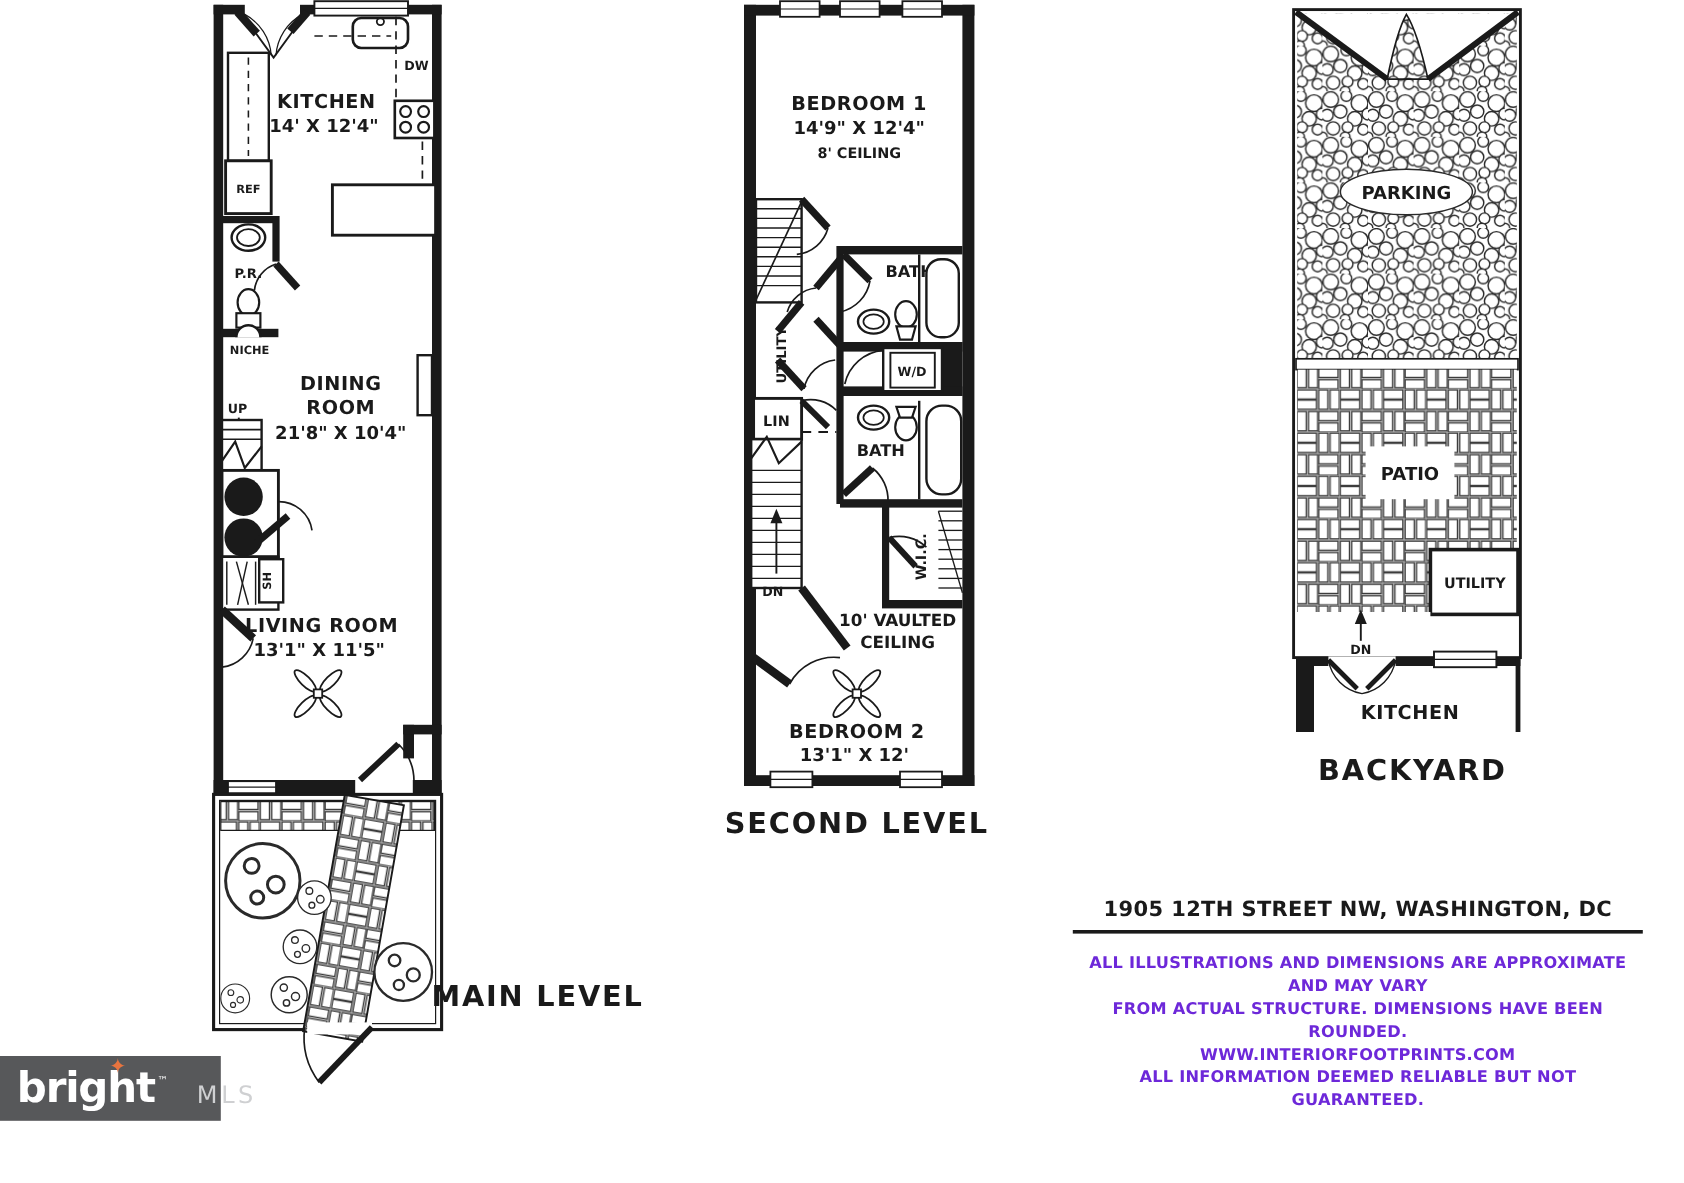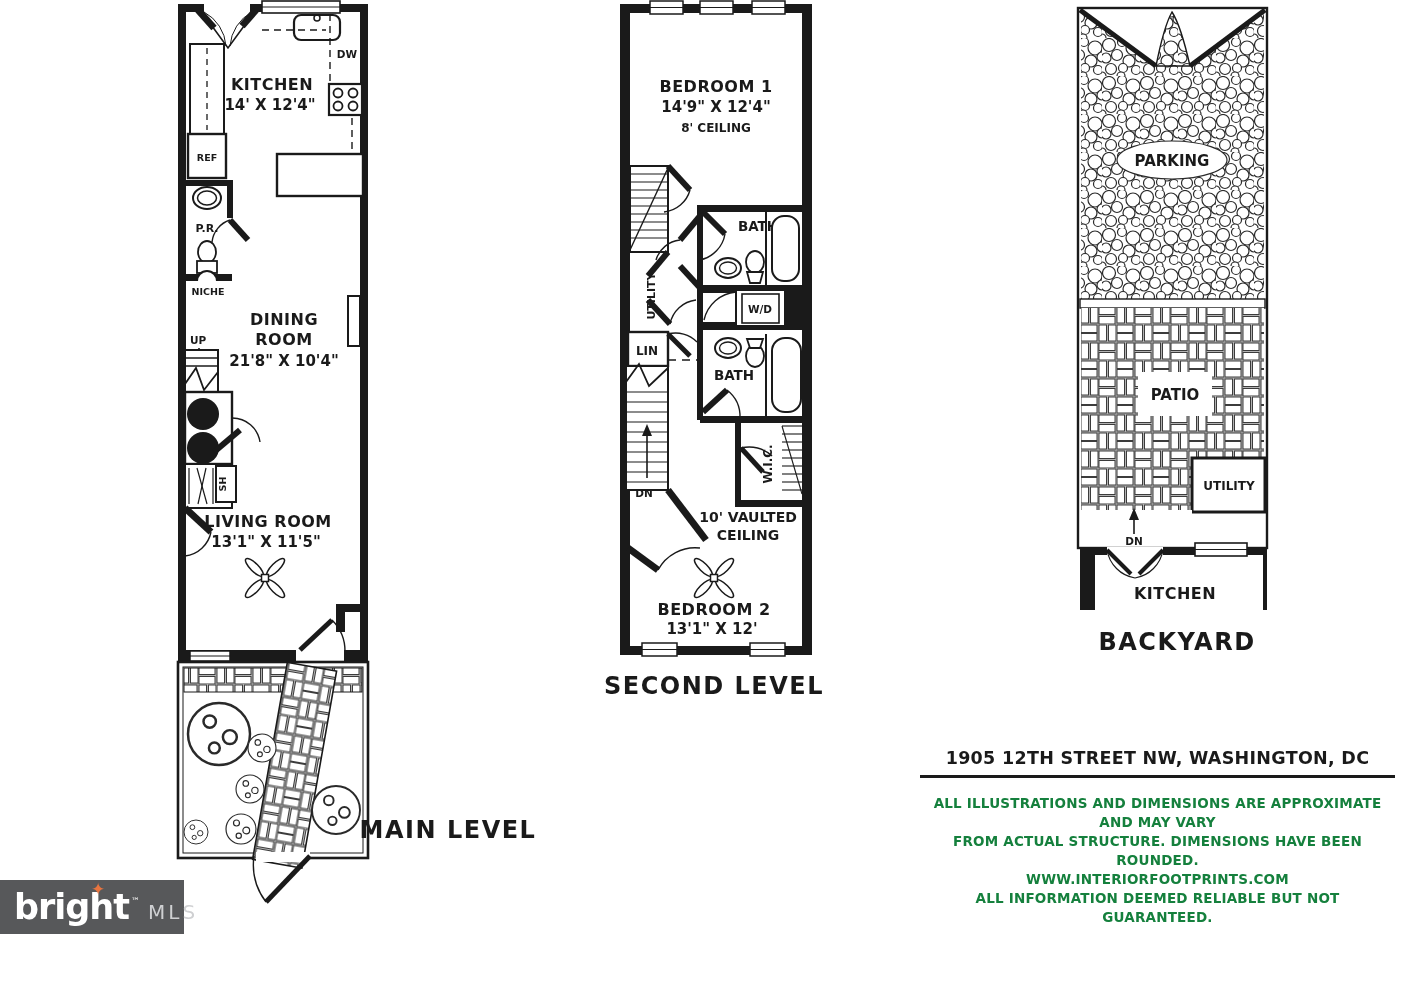--- a/index.html
+++ b/index.html
@@ -9,30 +9,30 @@
   svg text{font-family:"DejaVu Sans",sans-serif;font-weight:bold;fill:#1a1a1a;text-anchor:middle;}
   .t16{font-size:16px;letter-spacing:.5px}
   .t15{font-size:15px}
   .t14{font-size:14px}
   .t13{font-size:13.5px}
   .t12{font-size:12px}
   .t11{font-size:11px}
   .t10{font-size:10.5px}
   .t9{font-size:9.5px}
   .title{font-size:24px;letter-spacing:1.5px}
-  .footer{position:absolute;left:920px;top:748px;width:475px;}
+  .footer{position:absolute;left:894px;top:748px;width:475px;}
   .addr{font-size:17.5px;font-weight:bold;color:#1a1a1a;letter-spacing:.3px;
         border-bottom:3px solid #1a1a1a;padding-bottom:7px;width:475px;}
-  .disc{margin-top:16px;font-size:13.5px;font-weight:bold;color:#15803d;line-height:19px;letter-spacing:.2px;}
+  .disc{margin-top:16px;font-size:13.5px;font-weight:bold;color:#6d28d9;line-height:19px;letter-spacing:.2px;}
   .logo{position:absolute;left:0;top:880px;width:184px;height:54px;background:#57585a;
         display:flex;align-items:center;padding-left:14px;box-sizing:border-box;}
   .logo .brand{position:relative;color:#ffffff;font-size:35px;font-weight:bold;letter-spacing:-1px;line-height:1;}
   .logo .star{position:absolute;left:77px;top:-9px;color:#e8743f;font-size:17px;letter-spacing:0;}
   .logo .tm{color:#ffffff;font-size:9px;vertical-align:top;position:relative;top:-6px;margin-left:2px;}
-  .logo .mls{color:#cfd0d2;font-size:20px;letter-spacing:3px;margin-left:8px;margin-top:10px;}
+  .logo .mls{color:#cfd0d2;font-size:20px;letter-spacing:3px;margin-left:24px;margin-top:10px;}
 </style>
 </head>
 <body>
 
 <div class="canvas">
 
 <svg width="1403" height="986" viewBox="0 0 1403 986">
   <defs>
     <pattern id="pebbles" width="38" height="38" patternUnits="userSpaceOnUse">
       <rect width="38" height="38" fill="#ffffff"></rect>

